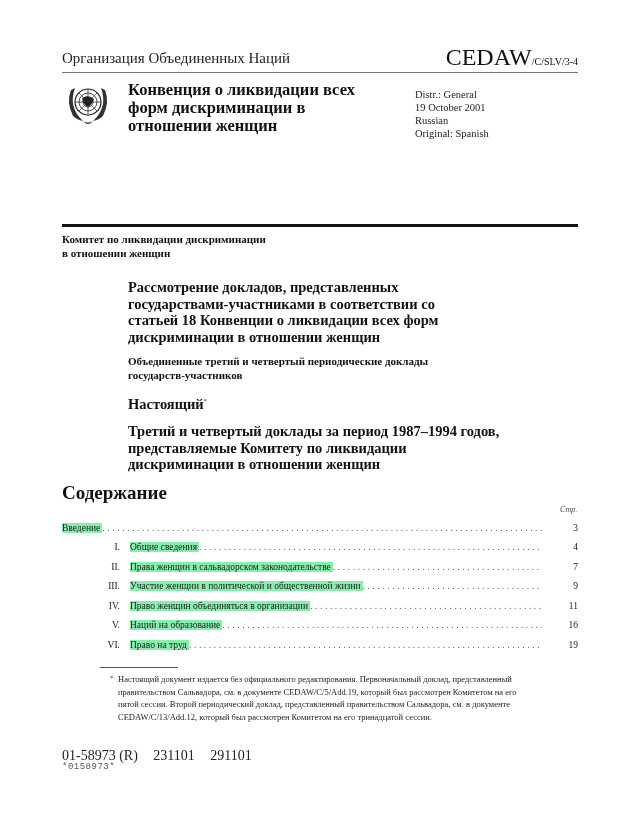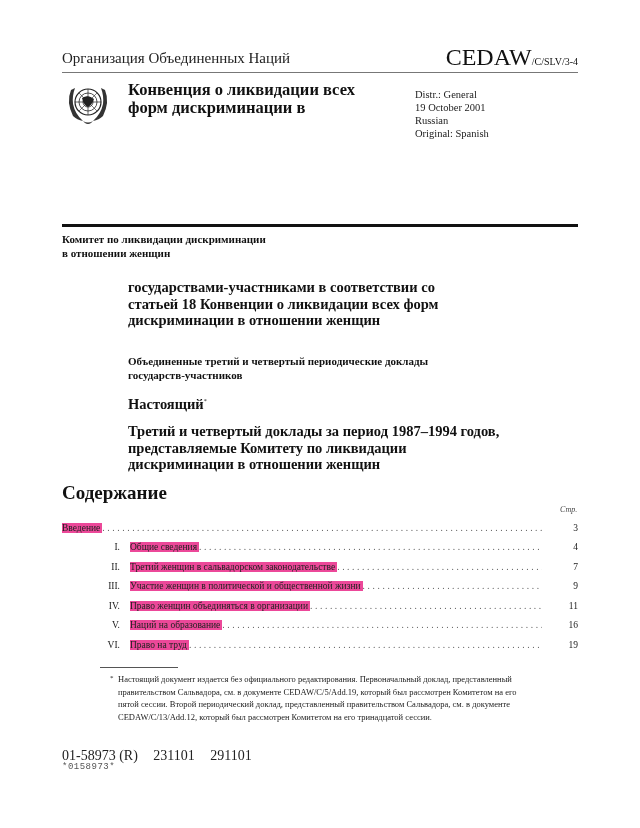--- a/index.html
+++ b/index.html
@@ -24,21 +24,21 @@
   .t-country { left: 128px; top: 396px; font-size: 14.5px; font-weight: bold; }
   .t-country sup { font-size: 6px; vertical-align: super; font-weight: normal; }
   .t-period { left: 128px; top: 423px; width: 420px; font-size: 14.5px; font-weight: bold; line-height: 16.5px; }
   .t-contents { left: 62px; top: 482px; font-size: 19px; font-weight: bold; }
 
   .pg-label { left: 560px; top: 505px; font-size: 8px; font-style: italic; color: #444; }
 
   .toc { left: 62px; top: 518px; width: 516px; }
   .toc-row { position: relative; height: 19.5px; font-size: 9.5px; color: #222; display: flex; align-items: center; }
   .toc-num { width: 58px; text-align: right; padding-right: 10px; flex: none; }
-  .toc-title { flex: none; white-space: nowrap; background: #ec4899; padding-right: 2px; }
+  .toc-title { flex: none; white-space: nowrap; background: #86efac; padding-right: 2px; }
   .toc-dots { flex: 1; overflow: hidden; white-space: nowrap; letter-spacing: 2.6px; color: #555; margin-right: 18px; }
   .toc-page { width: 18px; text-align: right; flex: none; }
 
   .fn-rule { left: 100px; top: 667px; width: 78px; height: 1px; background: #555; }
   .footnote { left: 118px; top: 673px; width: 400px; font-size: 8.5px; line-height: 12.5px; color: #222; }
   .footnote .mark { position: absolute; left: -8px; top: -1px; font-size: 7px; }
 
   .job { left: 62px; top: 748px; font-size: 14px; color: #222; word-spacing: 0px; }
   .job span { margin-right: 12px; }
   .barcode { left: 62px; top: 762px; font-size: 9px; font-family: "Liberation Mono", "DejaVu Sans Mono", monospace; color: #555; letter-spacing: 0.5px; }
@@ -66,37 +66,39 @@
       <path d="M8 10 Q3 22 10 36 Q14 40 20 41 Q12 34 10 24 Q9 16 12 8 Z"></path>
       <path d="M42 10 Q47 22 40 36 Q36 40 30 41 Q38 34 40 24 Q41 16 38 8 Z"></path>
       <path d="M20 41 Q25 44 30 41 L28 43 Q25 45 22 43 Z"></path>
     </g>
   </svg>
 </div>
 
 <div class="abs conv-title">
   <div>Конвенция о ликвидации всех</div>
   <div>форм дискриминации в</div>
+  <div>отношении женщин</div>
 </div>
 
 <div class="abs distr">
   <div>Distr.: General</div>
   <div>19 October 2001</div>
   <div>Russian</div>
   <div>Original: Spanish</div>
 </div>
 
 <div class="abs rule-thick"></div>
 
 <div class="abs committee">
   <div>Комитет по ликвидации дискриминации</div>
   <div>в отношении женщин</div>
 </div>
 
 <div class="abs t-main">
+  <div>Рассмотрение докладов, представленных</div>
   <div>государствами-участниками в соответствии со</div>
   <div>статьей 18 Конвенции о ликвидации всех форм</div>
   <div>дискриминации в отношении женщин</div>
 </div>
 
 <div class="abs t-sub">
   <div>Объединенные третий и четвертый периодические доклады</div>
   <div>государств-участников</div>
 </div>
 
@@ -119,21 +121,21 @@
     <span class="toc-page">3</span>
   </div>
   <div class="toc-row">
     <span class="toc-num">I.</span>
     <span class="toc-title">Общие сведения</span>
     <span class="toc-dots">...............................................................................................................................</span>
     <span class="toc-page">4</span>
   </div>
   <div class="toc-row">
     <span class="toc-num">II.</span>
-    <span class="toc-title">Третий женщин в сальвадорском законодательстве</span>
+    <span class="toc-title">Права женщин в сальвадорском законодательстве</span>
     <span class="toc-dots">...............................................................................................................................</span>
     <span class="toc-page">7</span>
   </div>
   <div class="toc-row">
     <span class="toc-num">III.</span>
     <span class="toc-title">Участие женщин в политической и общественной жизни</span>
     <span class="toc-dots">...............................................................................................................................</span>
     <span class="toc-page">9</span>
   </div>
   <div class="toc-row">

